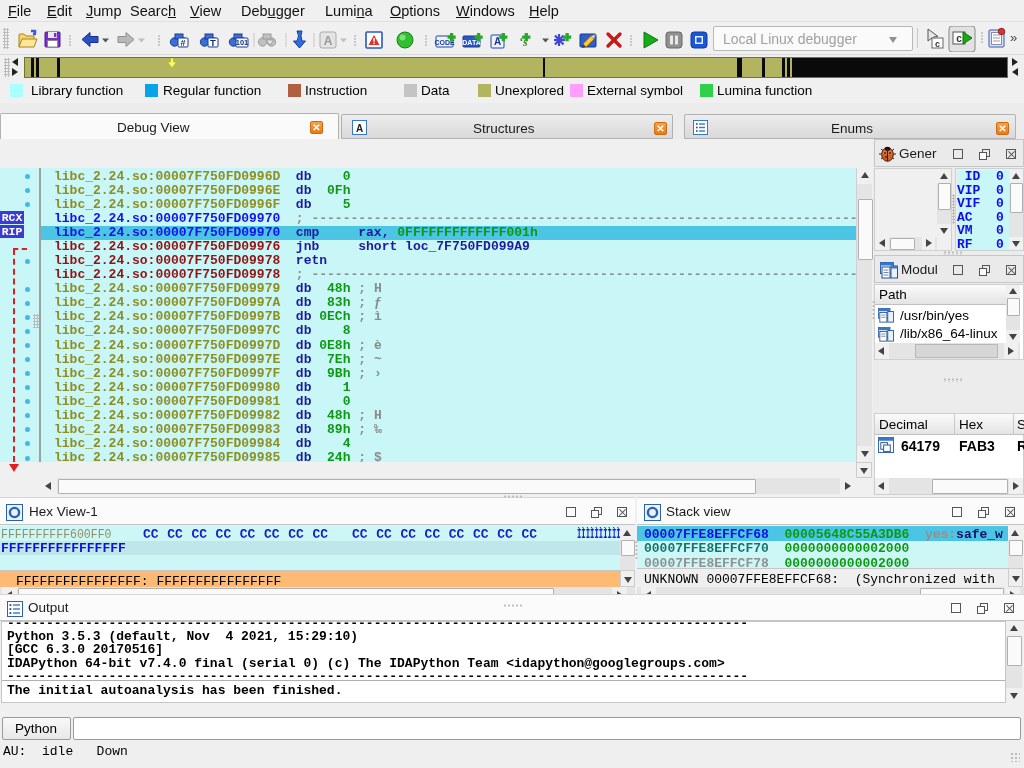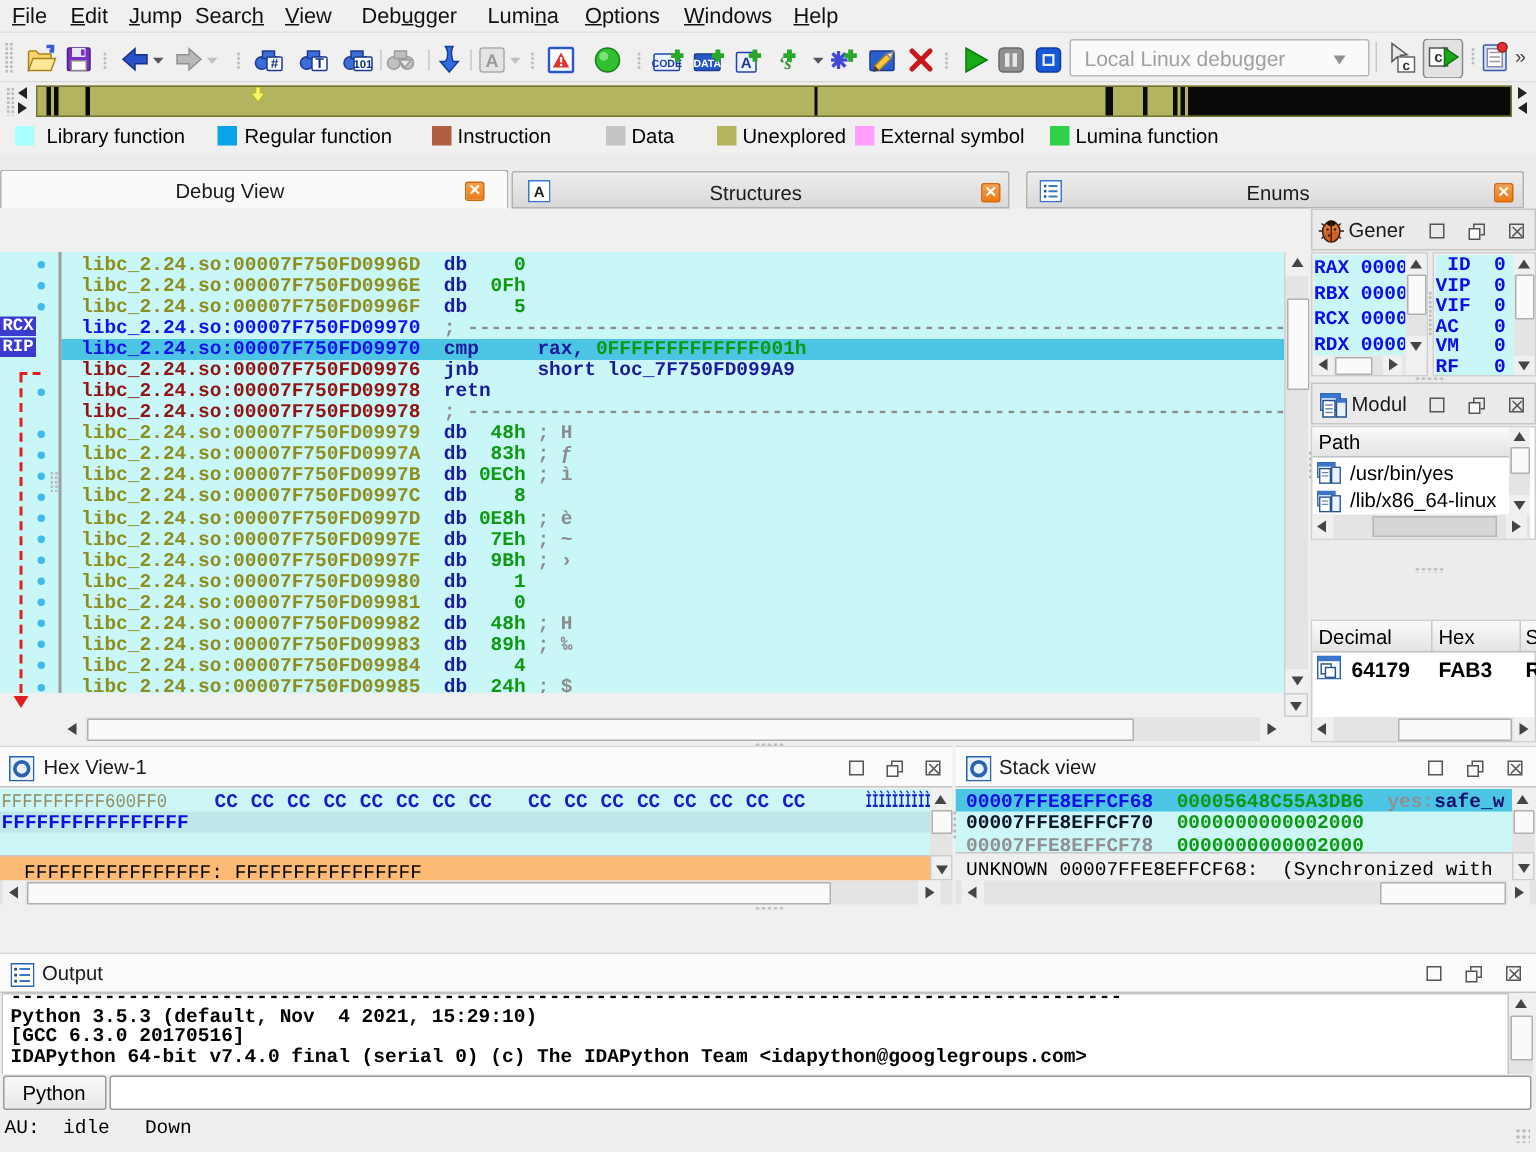--- a/index.html
+++ b/index.html
@@ -403,24 +403,20 @@
   <circle cx="6" cy="7" r="0.9" fill="#4a1c08"></circle>
         <circle cx="11" cy="7" r="0.9" fill="#4a1c08"></circle>
         <circle cx="7" cy="11" r="0.9" fill="#4a1c08"></circle>
  </svg>
  <span class="a ttl" style="left:24px;top:6px">Gener</span>
  <i class="wb" style="left:78px;top:9px"></i>
  <i class="wbr" style="left:104px;top:9px"></i>
  <i class="wbx" style="left:131px;top:9px"></i>
 </div>
 <div class="a" style="left:1px;top:29px;width:78px;height:83px;background:#f0f0f0;border:1px solid #cfcfcf">
- <div class="a mono" style="left:1px;top:1px;width:61px;height:67px;background:#c9f6f7;color:#0d0dea;line-height:17px;font-size:13px;overflow:hidden">RAX 0000
-RBX 0000
-RCX 0000
-RDX 0000</div>
  <div class="a sbt" style="left:62px;top:1px;width:14px;height:67px">
   <div class="a sb" style="left:0;top:0;width:14px;height:13px">
           <span class="ar arU a" style="left:2.5px;top:3px"></span>
         </div>
   <div class="a thumb" style="left:0.5px;top:13px;width:13px;height:27px"></div>
   <div class="a sb" style="left:0;top:54px;width:14px;height:13px">
           <span class="ar arD a" style="left:2.5px;top:4px"></span>
         </div>
  </div>
  <div class="a sbt" style="left:1px;top:68px;width:61px;height:13px">
@@ -596,21 +592,21 @@
   <circle cx="8.5" cy="8.5" r="4.6" fill="none" stroke="#2b62b0" stroke-width="2.4"></circle>
  </svg>
  <span class="a ttl" style="left:29px;top:6px">Stack view</span>
  <i class="wb" style="left:315px;top:9px"></i>
  <i class="wbr" style="left:341px;top:9px"></i>
  <i class="wbx" style="left:368px;top:9px"></i>
 </div>
 <div class="a" style="left:0;top:29px;width:371px;height:42px;background:#cdf6f7;overflow:hidden">
  <div class="a" style="left:0;top:0;width:371px;height:14.5px;background:#4cc5e4"></div>
  <div class="a mono" style="left:7px;top:0.5px"><span style="color:#0d0de8">00007FFE8EFFCF68</span>  <span class="gr">00005648C55A3DB6</span>  <span style="color:#909090">yes:</span><span style="color:#10106a">safe_w</span></div>
- <div class="a mono" style="left:7px;top:15px"><span style="color:#0f172a">00007FFE8EFFCF70</span>  <span class="gr">0000000000002000</span></div>
+ <div class="a mono" style="left:7px;top:15px"><span style="color:#0f766e">00007FFE8EFFCF70</span>  <span class="gr">0000000000002000</span></div>
  <div class="a mono" style="left:7px;top:29.5px"><span style="color:#909090">00007FFE8EFFCF78</span>  <span class="gr">0000000000002000</span></div>
 </div>
 <div class="a sbt" style="left:371px;top:29px;width:15px;height:42px">
  <div class="a sb" style="left:0;top:0;width:15px;height:14px">
         <span class="ar arU a" style="left:3px;top:3.5px"></span>
       </div>
  <div class="a thumb" style="left:0.5px;top:14px;width:14px;height:16px"></div>
 </div>
 <div class="a" style="left:0;top:71px;width:371px;height:19px;background:#efefef;border-top:1px solid #c6c6c6">
  <span class="monor a" style="left:7px;top:3px">UNKNOWN 00007FFE8EFFCF68:  (Synchronized with</span>
@@ -622,21 +618,21 @@
  <div class="a sb" style="left:4px;top:0;width:15px;height:16px">
         <span class="ar arL a" style="left:4px;top:3.5px"></span>
       </div>
  <div class="a thumb" style="left:283px;top:0.5px;width:84px;height:15px"></div>
  <div class="a sb" style="left:368px;top:0;width:15px;height:16px">
         <span class="ar arR a" style="left:5px;top:3.5px"></span>
       </div>
 </div>
 </div>
 
-<div class="a" id="output" style="left:0;top:635px;width:1024px;height:126px">
+<div class="a" id="output" style="left:0;top:594px;width:1024px;height:126px">
 <div class="a tb" style="left:0;top:0;width:1024px;height:27px">
  <svg class="a" style="left:7px;top:6px" width="16" height="16" viewBox="0 0 16 16">
   <rect x="0.5" y="0.5" width="15" height="15" fill="#fff" stroke="#2b62b0"></rect>
   <g stroke="#3a77cc" stroke-width="1.4">
           <line x1="6" y1="4" x2="13" y2="4"></line>
           <line x1="6" y1="8" x2="13" y2="8"></line>
           <line x1="6" y1="12" x2="13" y2="12"></line>
         </g>
   <g fill="#204888">
           <rect x="2.5" y="3.2" width="1.8" height="1.8"></rect>

